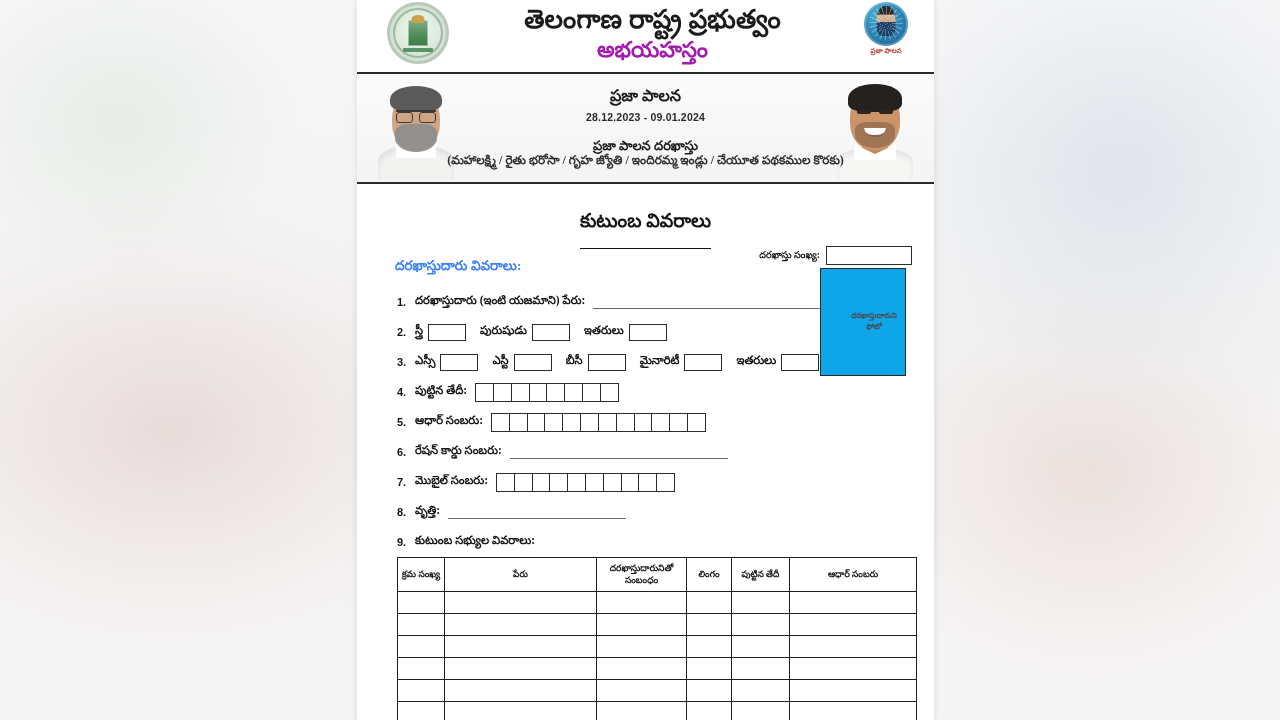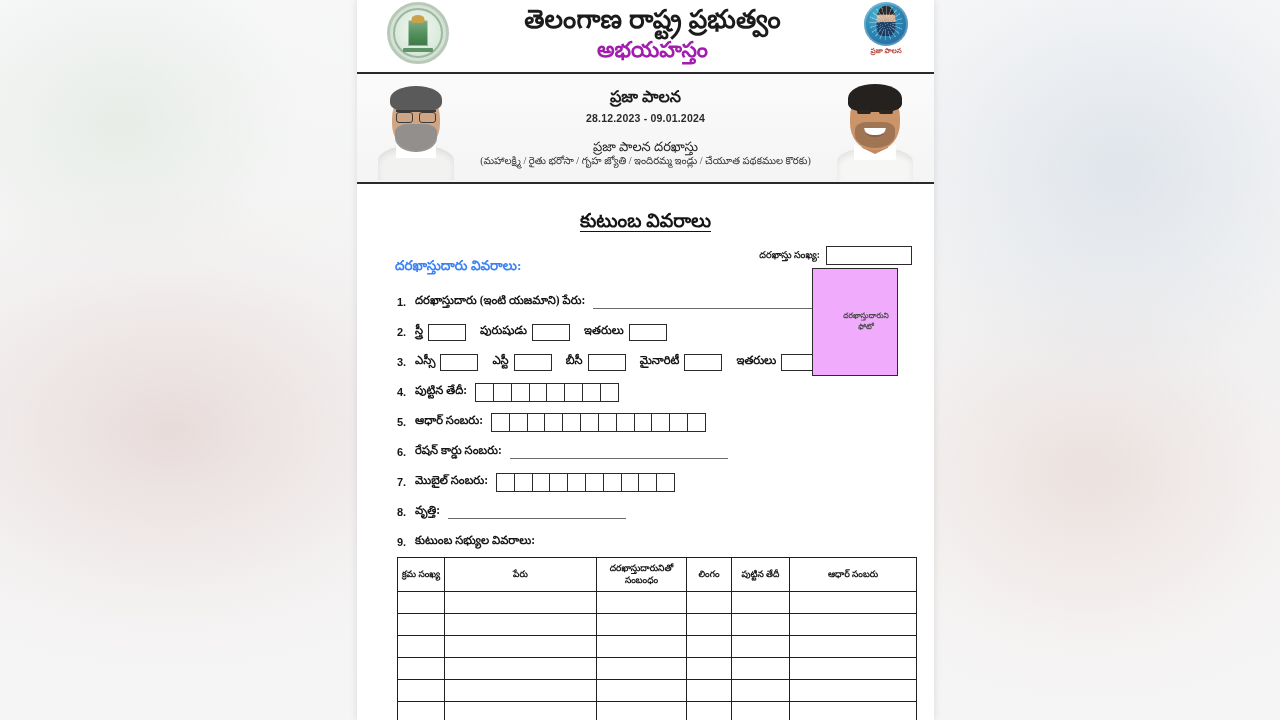--- a/index.html
+++ b/index.html
@@ -194,63 +194,63 @@
     font-family: "Liberation Serif", serif;
     font-size: 16px; font-weight: 700; color: #1b1b1b; line-height: 1.2;
   }
   .bc-dates {
     font-family: "Liberation Sans", sans-serif;
     font-size: 10.5px; font-weight: 700; color: #2a2a2a;
     margin-top: 6px; letter-spacing: .2px;
   }
   .bc-title2 {
     font-family: "Liberation Serif", serif;
-    font-size: 13px; font-weight: 400; color: #1b1b1b;
+    font-size: 13px; font-weight: 700; color: #1b1b1b;
     margin-top: 15px; line-height: 1.2;
   }
   .bc-note {
     font-family: "Liberation Serif", serif;
-    font-size: 10px; font-weight: 400; color: #303030;
+    font-size: 12px; font-weight: 700; color: #303030;
     margin-top: 0; letter-spacing: 0px; white-space: nowrap;
   }
 
   
   .form-body { position: relative; padding: 18px 22px 0 22px; }
 
   .form-heading {
     text-align: center;
     font-family: "Liberation Serif", serif;
     font-size: 19px; font-weight: 700; color: #141414;
     margin: 8px 0 22px 0;
   }
-  .form-heading span { border-bottom: 1.6px solid #141414; padding-bottom: 0; }
+  .form-heading span { border-bottom: 1.6px solid #141414; padding-bottom: 17px; }
 
   .applicant-label {
     font-family: "Liberation Serif", serif;
     font-size: 13.5px; font-weight: 700; color: #3b82f6;
     margin-left: 16px;
   }
 
   
   .appno-row {
     position: absolute; right: 22px; top: 62px;
     display: flex; align-items: flex-start; gap: 6px;
   }
   .appno-label {
     font-family: "Liberation Serif", serif;
     font-size: 9.5px; font-weight: 700; color: #1d1d1d;
     padding-top: 4px; white-space: nowrap;
   }
   .appno-box { width: 86px; height: 19px; border: 1.4px solid #2b2b2b; background: #fff; }
   .photo-box {
-    position: absolute; right: 36px; top: 84px;
+    position: absolute; right: 28px; top: 84px;
     width: 86px; height: 108px;
     border: 1.4px solid #2b2b2b;
     display: flex; align-items: center; justify-content: center;
-    text-align: center; background: #f0abfc; padding-left: 22px;
+    text-align: center; background: #0ea5e9; padding-left: 22px;
   }
   .photo-box span {
     font-family: "Liberation Serif", serif;
     font-size: 7.5px; font-weight: 700; color: #4a4a4a; line-height: 1.45;
   }
 
   
   .items { margin-top: 14px; padding-left: 18px; }
   .item {
     display: flex; align-items: center;

